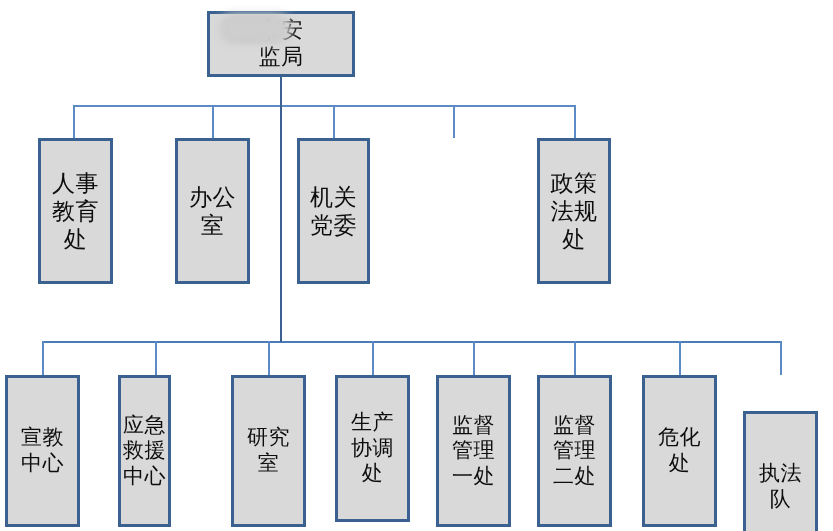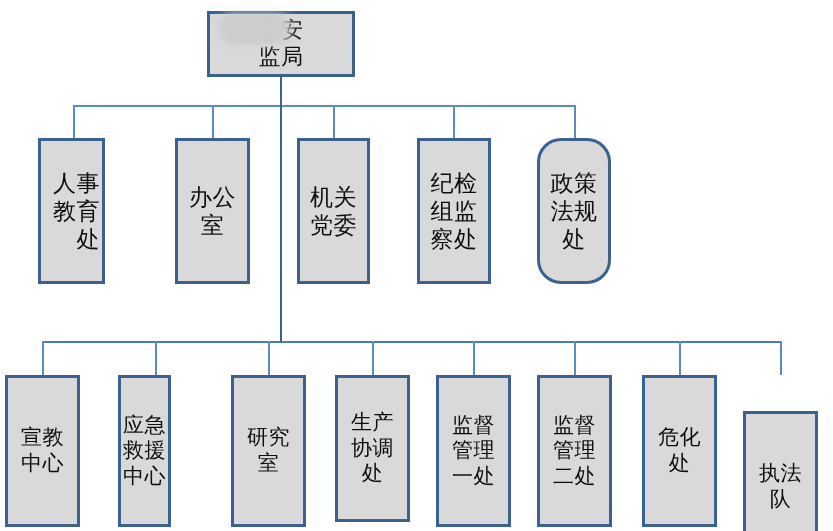--- a/index.html
+++ b/index.html
@@ -103,43 +103,38 @@
   <div class="conn trunk" style="left:280px; top:77px; height:265px;"></div>
 
   <div class="conn h" style="left:73px; top:105px; width:503px;"></div>
 
   <div class="conn v" style="left:73px;  top:105px; height:33px;"></div>
   <div class="conn v" style="left:212px; top:105px; height:33px;"></div>
   <div class="conn v" style="left:333px; top:105px; height:33px;"></div>
   <div class="conn v" style="left:453px; top:105px; height:33px;"></div>
   <div class="conn v" style="left:574px; top:105px; height:33px;"></div>
 
-  <div class="node level2" style="left:38px;  top:138px; width:67px; height:146px;text-align:right;">
+  <div class="node level2" style="left:38px;  top:138px; width:75px; height:146px;">
     <span class="label">人事
 教育
 处</span>
   </div>
 
   <div class="node level2" style="left:175px; top:138px; width:75px; height:146px;">
     <span class="label">办公
 室</span>
   </div>
 
   <div class="node level2" style="left:297px; top:138px; width:73px; height:146px;text-align:center;">
     <span class="label">机关
 党委</span>
   </div>
 
-  <div class="node level2" style="left:417px; top:138px; width:74px; height:146px;">
-    <span class="label">纪检
-组监
-察处</span>
-  </div>
 
-  <div class="node level2" style="left:537px; top:138px; width:74px; height:146px;border-radius:24px;">
+  <div class="node level2" style="left:537px; top:138px; width:74px; height:146px;">
     <span class="label">政策
 法规
 处</span>
   </div>
 
   <div class="conn bus-strong" style="left:42px; top:341px; width:738px;"></div>
 
   <div class="conn v" style="left:42px;  top:341px; height:34px;"></div>
   <div class="conn v" style="left:155px; top:341px; height:34px;"></div>
   <div class="conn v" style="left:268px; top:341px; height:34px;"></div>

